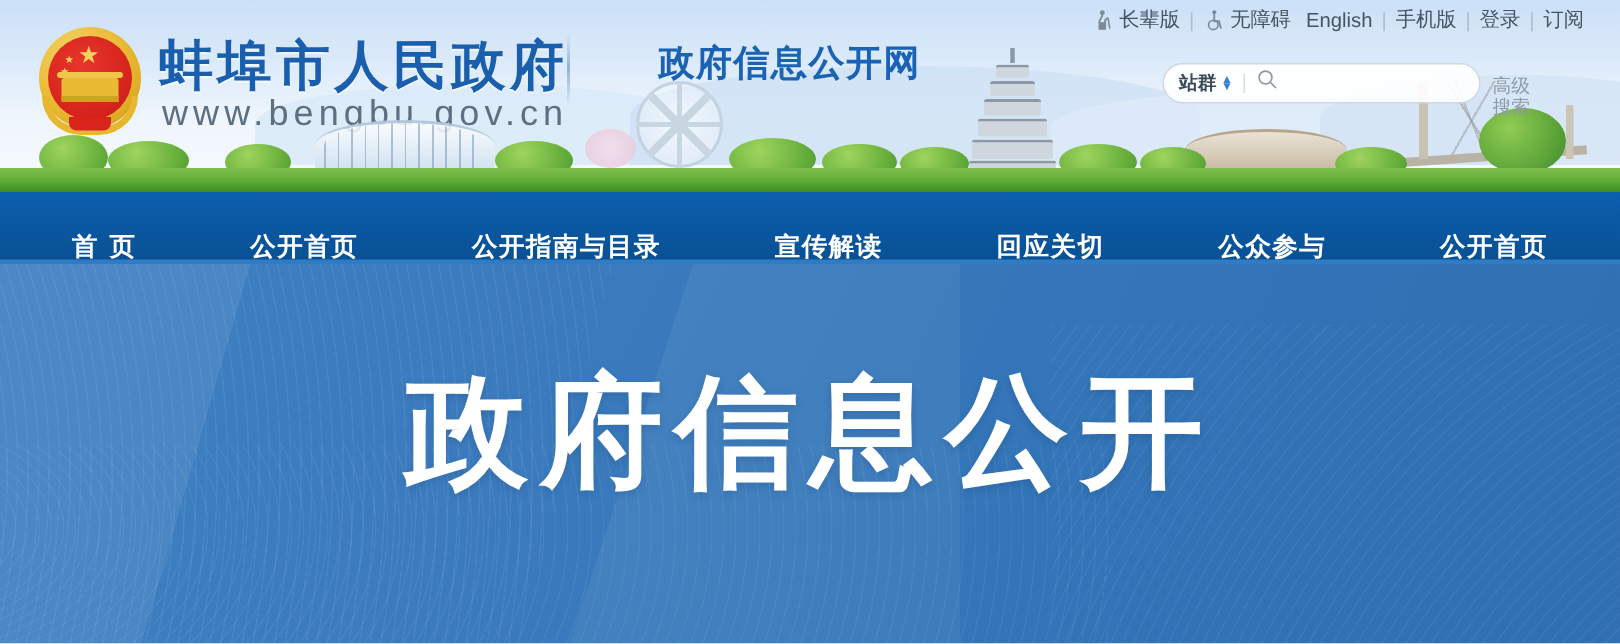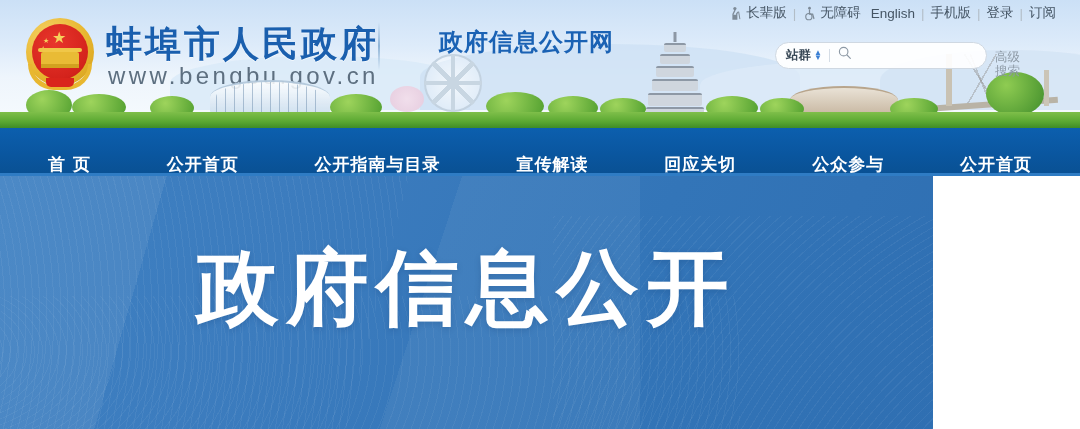--- a/index.html
+++ b/index.html
@@ -210,21 +210,21 @@
     background:#2f7cc4;
   }
   .nav-item {
     color:#ffffff; font-size:17px; font-weight:bold; letter-spacing:1px;
     font-family:"DejaVu Serif","Liberation Serif",serif;
     white-space:nowrap; cursor:pointer;margin-top:24px;
   }
 
   
   .banner {
-    position:relative; width:933px; height:253px; overflow:hidden;
+    position:relative; width:1080px; height:253px; overflow:hidden;
     background:linear-gradient(115deg,#3e80c2 0%,#3c7cbe 30%,#3375b8 65%,#2f6fb2 100%);
   }
   .wset1 {
     position:absolute; left:-420px; top:-120px; width:760px; height:700px;
     background:repeating-radial-gradient(circle at 0% 50%,
       rgba(255,255,255,.055) 0 1px, transparent 1px 7px);
     transform:rotate(14deg);
   }
   .wset2 {
     position:absolute; left:-160px; top:120px; width:900px; height:560px;

